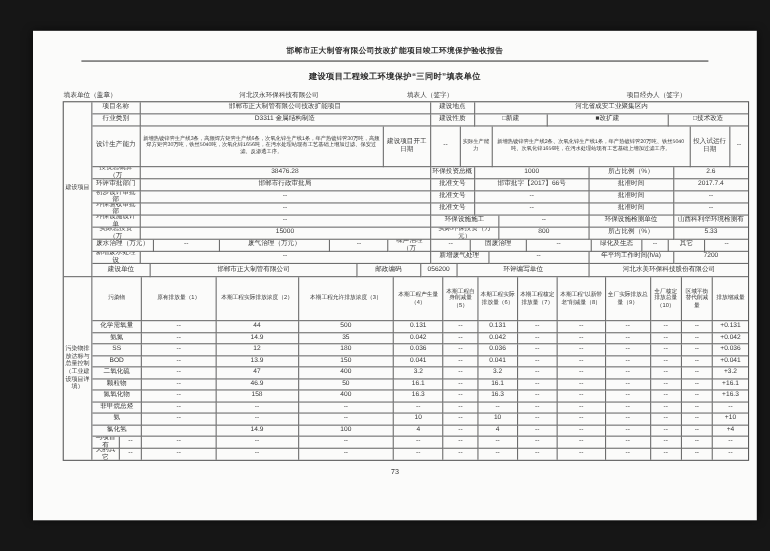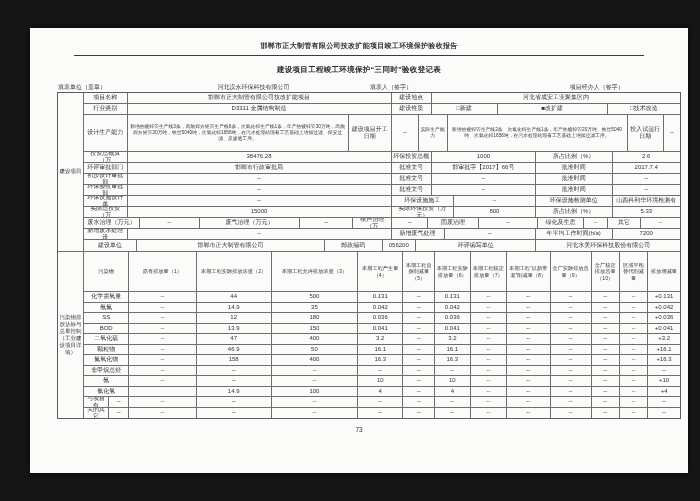--- a/index.html
+++ b/index.html
@@ -30,21 +30,21 @@
   .cell.al{justify-content:flex-start;text-align:left;}
   .page-num{margin-top:7px;text-align:center;font-size:6.5px;color:#333;}
 </style>
 </head>
 <body>
 
 <div class="canvas">
   <div class="page">
     <div class="report-title">邯郸市正大制管有限公司技改扩能项目竣工环境保护验收报告</div>
     <div class="title-rule"></div>
-    <div class="form-title">建设项目工程竣工环境保护“三同时”验收登记表</div>
+    <div class="form-title">建设项目工程竣工环境保护“三同时”填表单位</div>
     <div class="fill-row" id="fill-row">
         <div class="trow" style="height: 11px;">
           <div class="cell nob al" style="width: 13%;">填表单位（盖章）</div>
           <div class="cell nob" style="width: 37%;">河北汉永环保科技有限公司</div>
           <div class="cell nob al" style="width: 14%;">填表人（签字）</div>
           <div class="cell nob" style="width: 9%;"></div>
           <div class="cell nob" style="width: 27%;">项目经办人（签字）</div>
         </div>
       </div>
     <div class="main-table">

